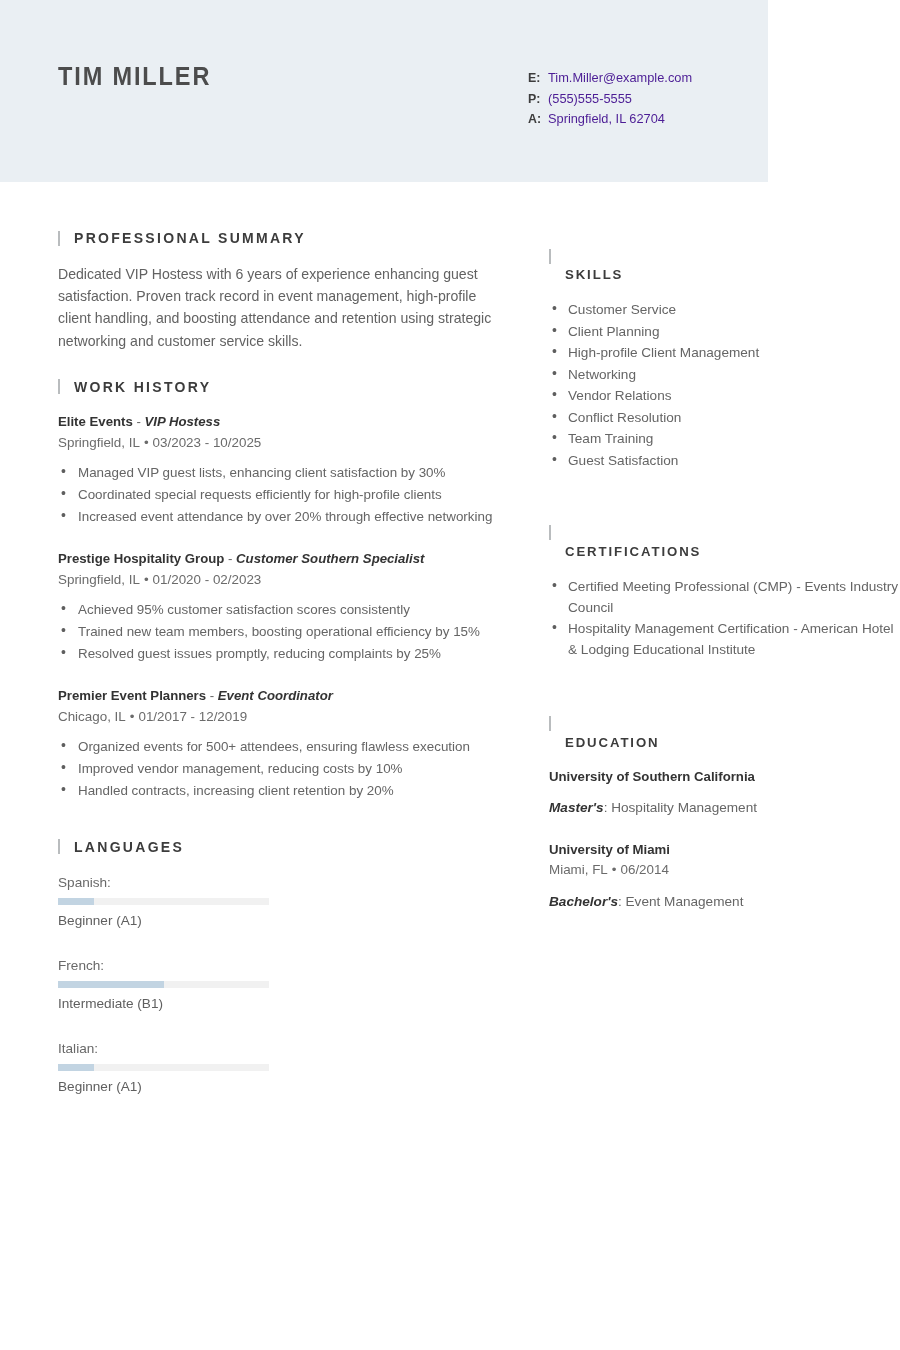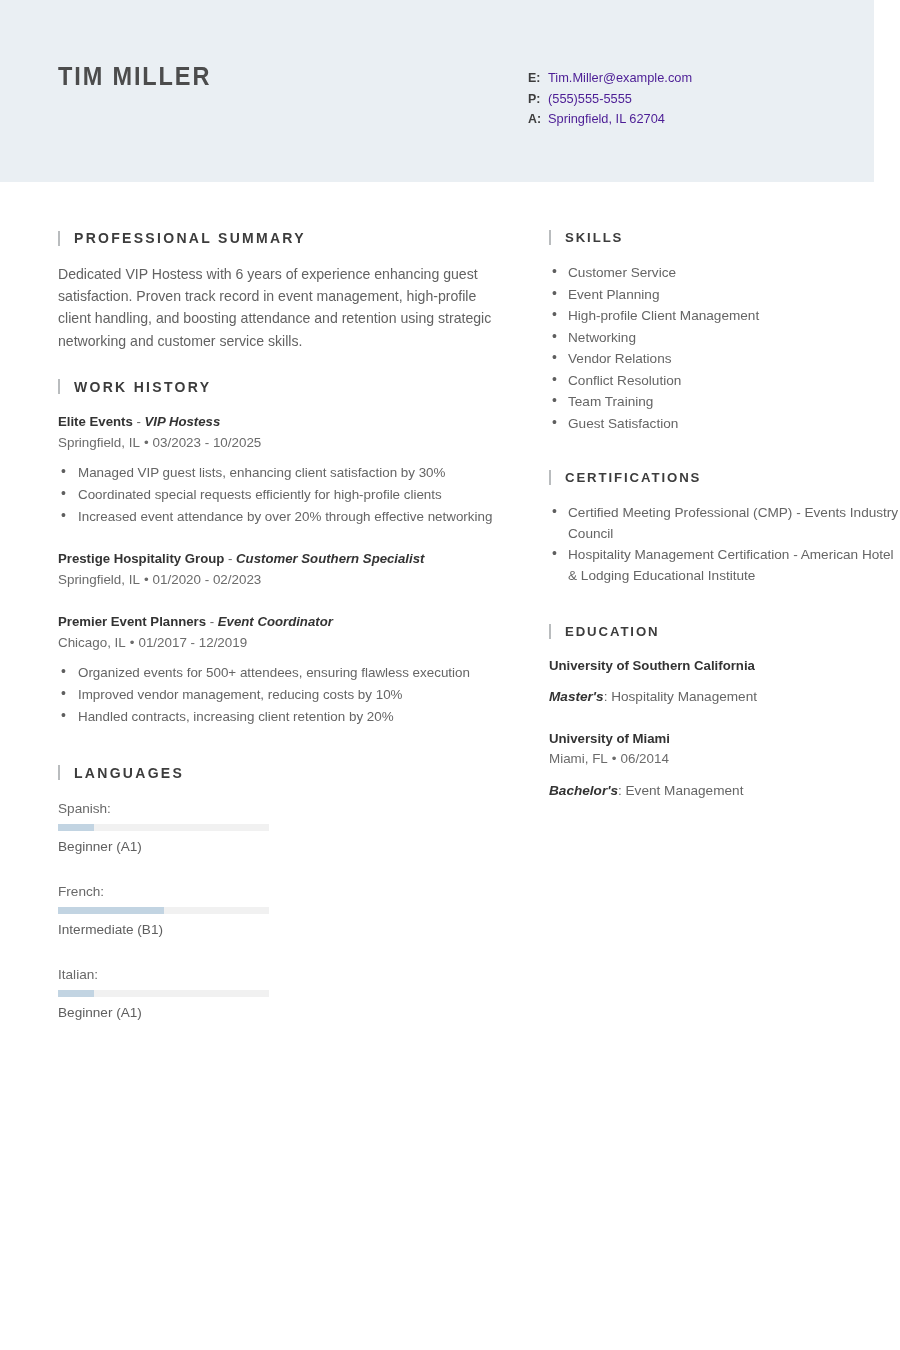--- a/index.html
+++ b/index.html
@@ -20,21 +20,21 @@
     position: relative;
     width: 900px;
     height: 1350px;
     background: #ffffff;
     overflow: hidden;
   }
 
   
   .header {
     position: relative;
-    width: 874px;
+    width: 768px;
     height: 182px;
     background: #eaeff3;
     padding: 0 58px;
   }
 
   .header-inner {
     display: flex;
     align-items: flex-start;
     padding-top: 62px;
   }
@@ -100,21 +100,21 @@
   }
 
   .section-title {
     font-size: 14px;
     font-weight: bold;
     letter-spacing: 2.3px;
     color: #3c3c3c;
     text-transform: uppercase;
   }
 
-  .section-title.small { font-size: 13.2px; letter-spacing: 1.9px; }
+  .section-title.small { font-size: 13.2px; letter-spacing: 1.9px; margin-top: 37px; }
 
   
   .summary-text {
     font-size: 14.1px;
     line-height: 22.2px;
     color: #626262;
   }
 
   
   .job { margin-bottom: 22px; }
@@ -312,20 +312,25 @@
           </ul>
         </div>
 
         <div class="job">
           <div class="job-head">
             <span class="job-company">Prestige Hospitality Group</span><span class="job-sep"> - </span><span class="job-title">Customer Southern Specialist</span>
           </div>
           <div class="job-meta">
             <span>Springfield, IL</span><span class="meta-dot">•</span><span>01/2020 - 02/2023</span>
           </div>
+          <ul class="bullets">
+            <li>Achieved 95% customer satisfaction scores consistently</li>
+            <li>Trained new team members, boosting operational efficiency by 15%</li>
+            <li>Resolved guest issues promptly, reducing complaints by 25%</li>
+          </ul>
         </div>
 
         <div class="job">
           <div class="job-head">
             <span class="job-company">Premier Event Planners</span><span class="job-sep"> - </span><span class="job-title">Event Coordinator</span>
           </div>
           <div class="job-meta">
             <span>Chicago, IL</span><span class="meta-dot">•</span><span>01/2017 - 12/2019</span>
           </div>
           <ul class="bullets">
@@ -375,21 +380,21 @@
 
     <div class="col-right">
 
       <div class="section" style="margin-bottom:36px;">
         <div class="section-head">
           <span class="accent-bar"></span>
           <span class="section-title small">SKILLS</span>
         </div>
         <ul class="side-list">
           <li>Customer Service</li>
-          <li>Event Planning</li>
+          <li>Client Planning</li>
           <li>High-profile Client Management</li>
           <li>Networking</li>
           <li>Vendor Relations</li>
           <li>Conflict Resolution</li>
           <li>Team Training</li>
           <li>Guest Satisfaction</li>
         </ul>
       </div>
 
       <div class="section" style="margin-bottom:38px;">

